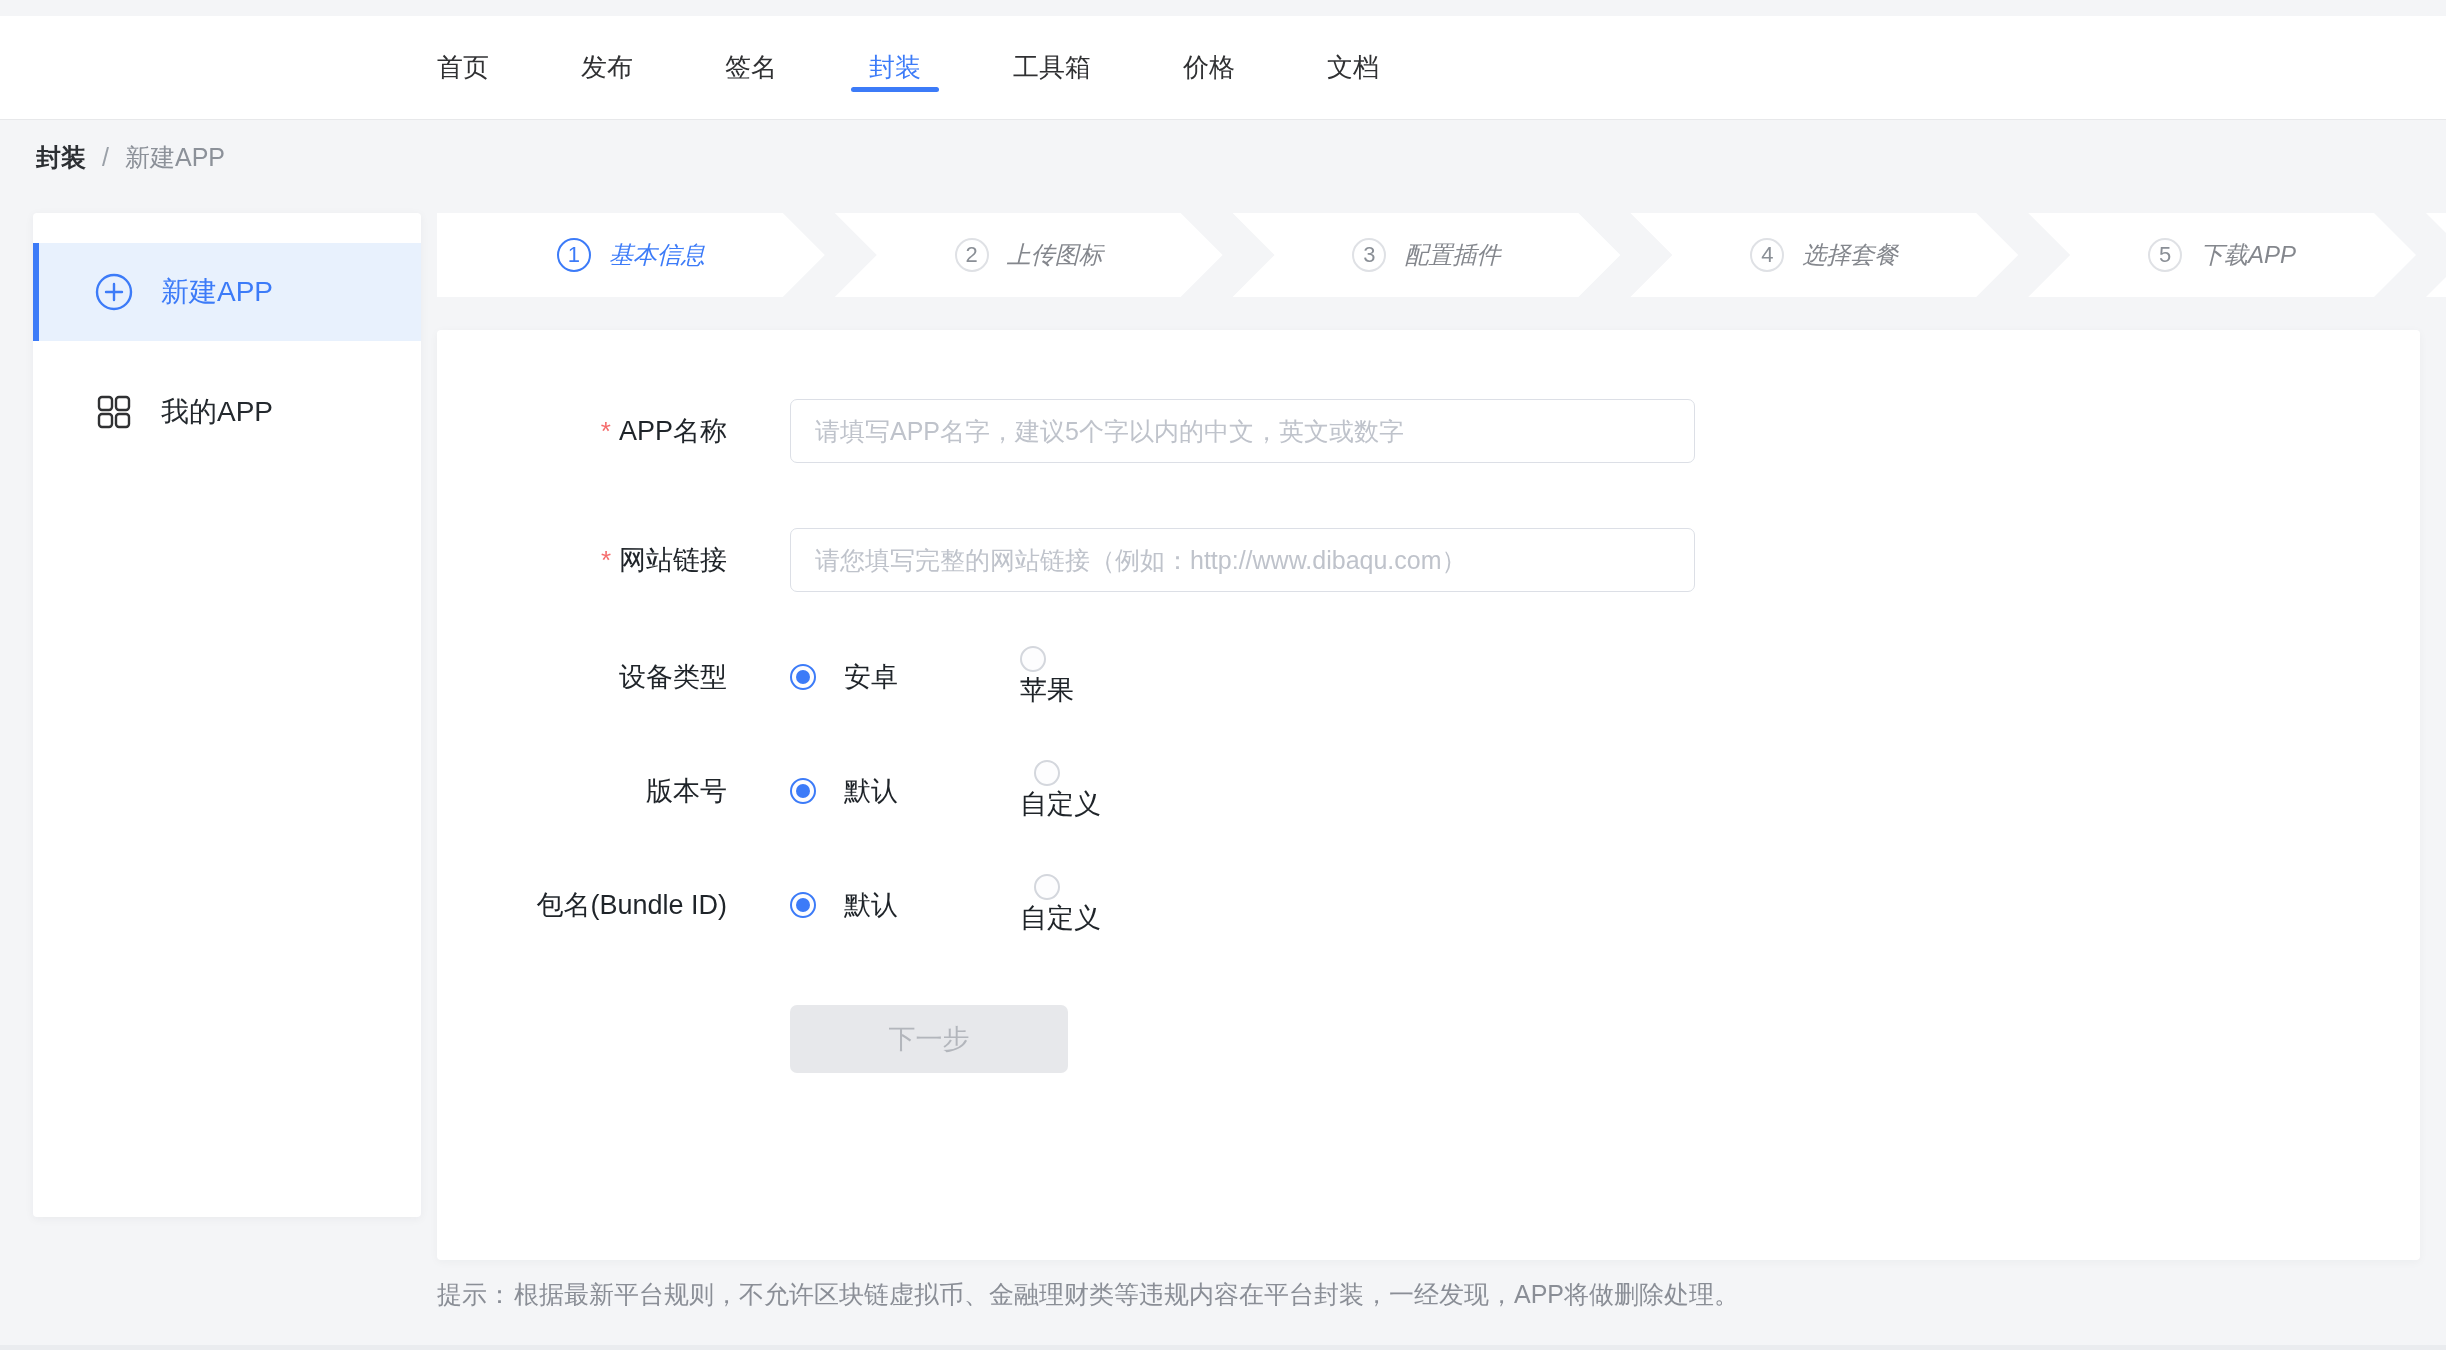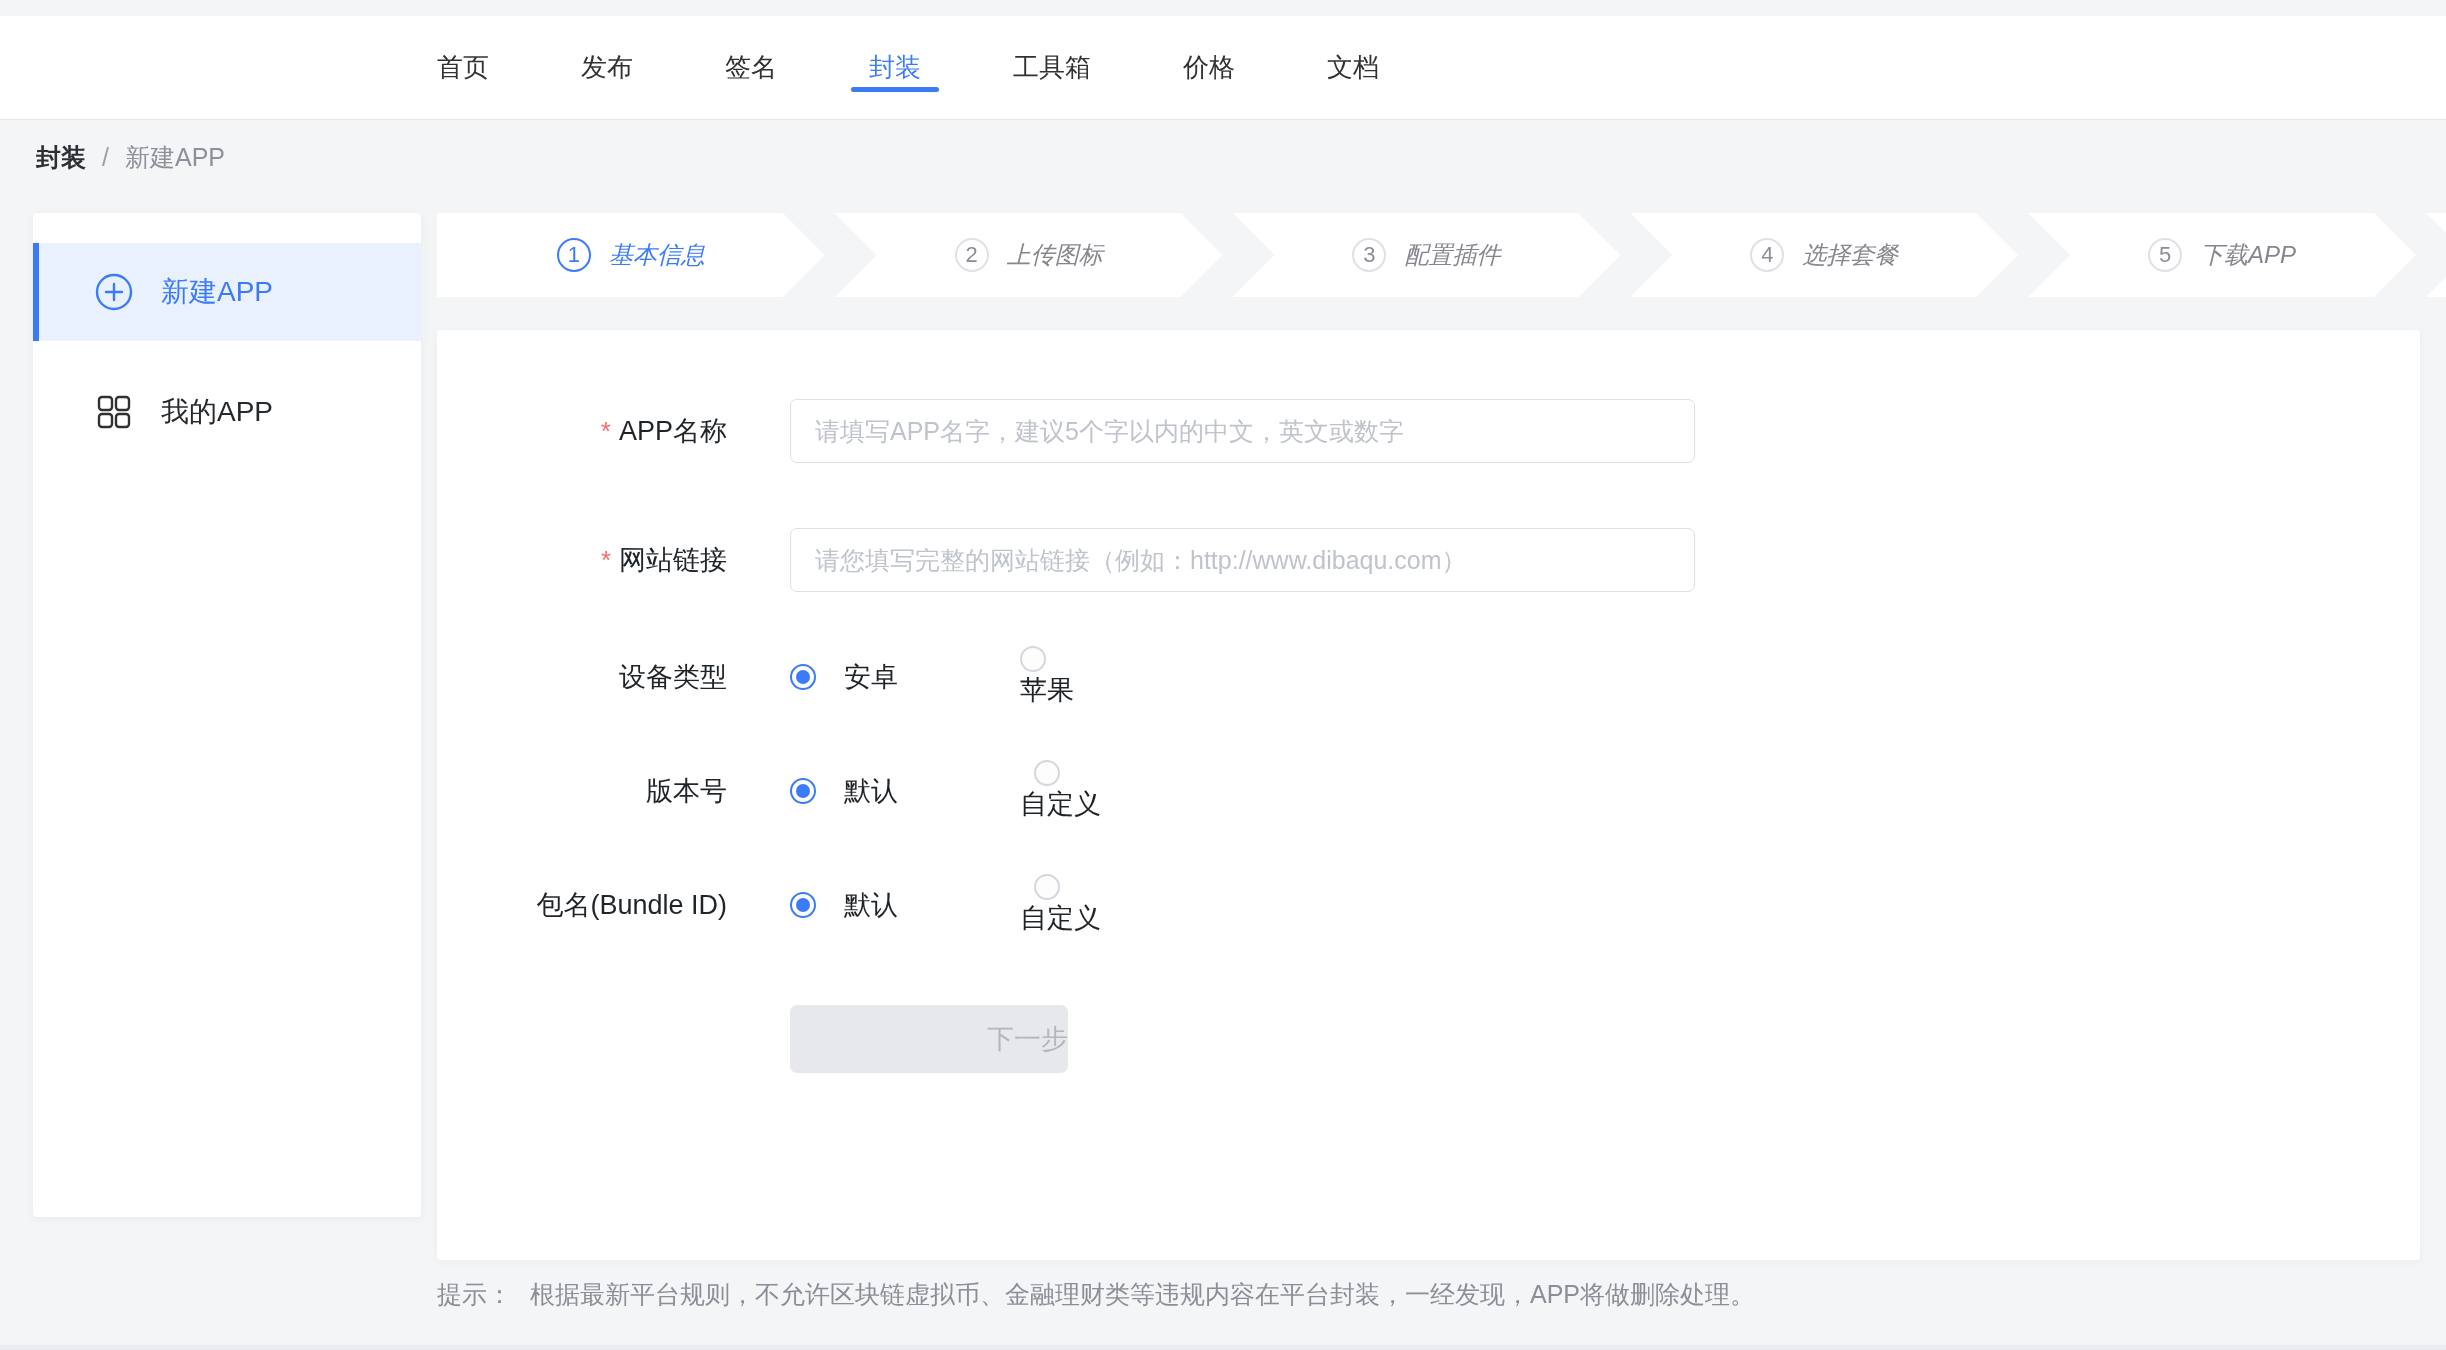--- a/index.html
+++ b/index.html
@@ -121,29 +121,28 @@
   .radio.checked .rb::after {
     content:""; position:absolute; inset:4px; border-radius:50%; background:#3c7bf8;
   }
   .radio-label { font-size:27px; color:#1f2429; margin-left:28px; }
 
   .btn-row { margin-top:80px; padding-left:353px; }
   .next-btn {
     width:278px; height:68px; border:none; border-radius:7px;
     background:#e7e8eb; color:#b3b6bc; font-size:27px; cursor:not-allowed;
     font-family:"Liberation Sans","DejaVu Sans",sans-serif;
-    text-align:right;
   }
 
   
   .tip {
     position:absolute; left:437px; top:1278px;
     font-size:25px; color:#8a8e96; display:flex;
   }
-  .tip .tip-prefix { margin-right:18px; }
+  .tip .tip-prefix { margin-right:2px; }
 
   .bottom-edge {
     position:absolute; left:0; bottom:0; width:100%; height:5px;
     background:#eaecef;
   }
 </style>
 </head>
 <body>
 
 <div class="header">

